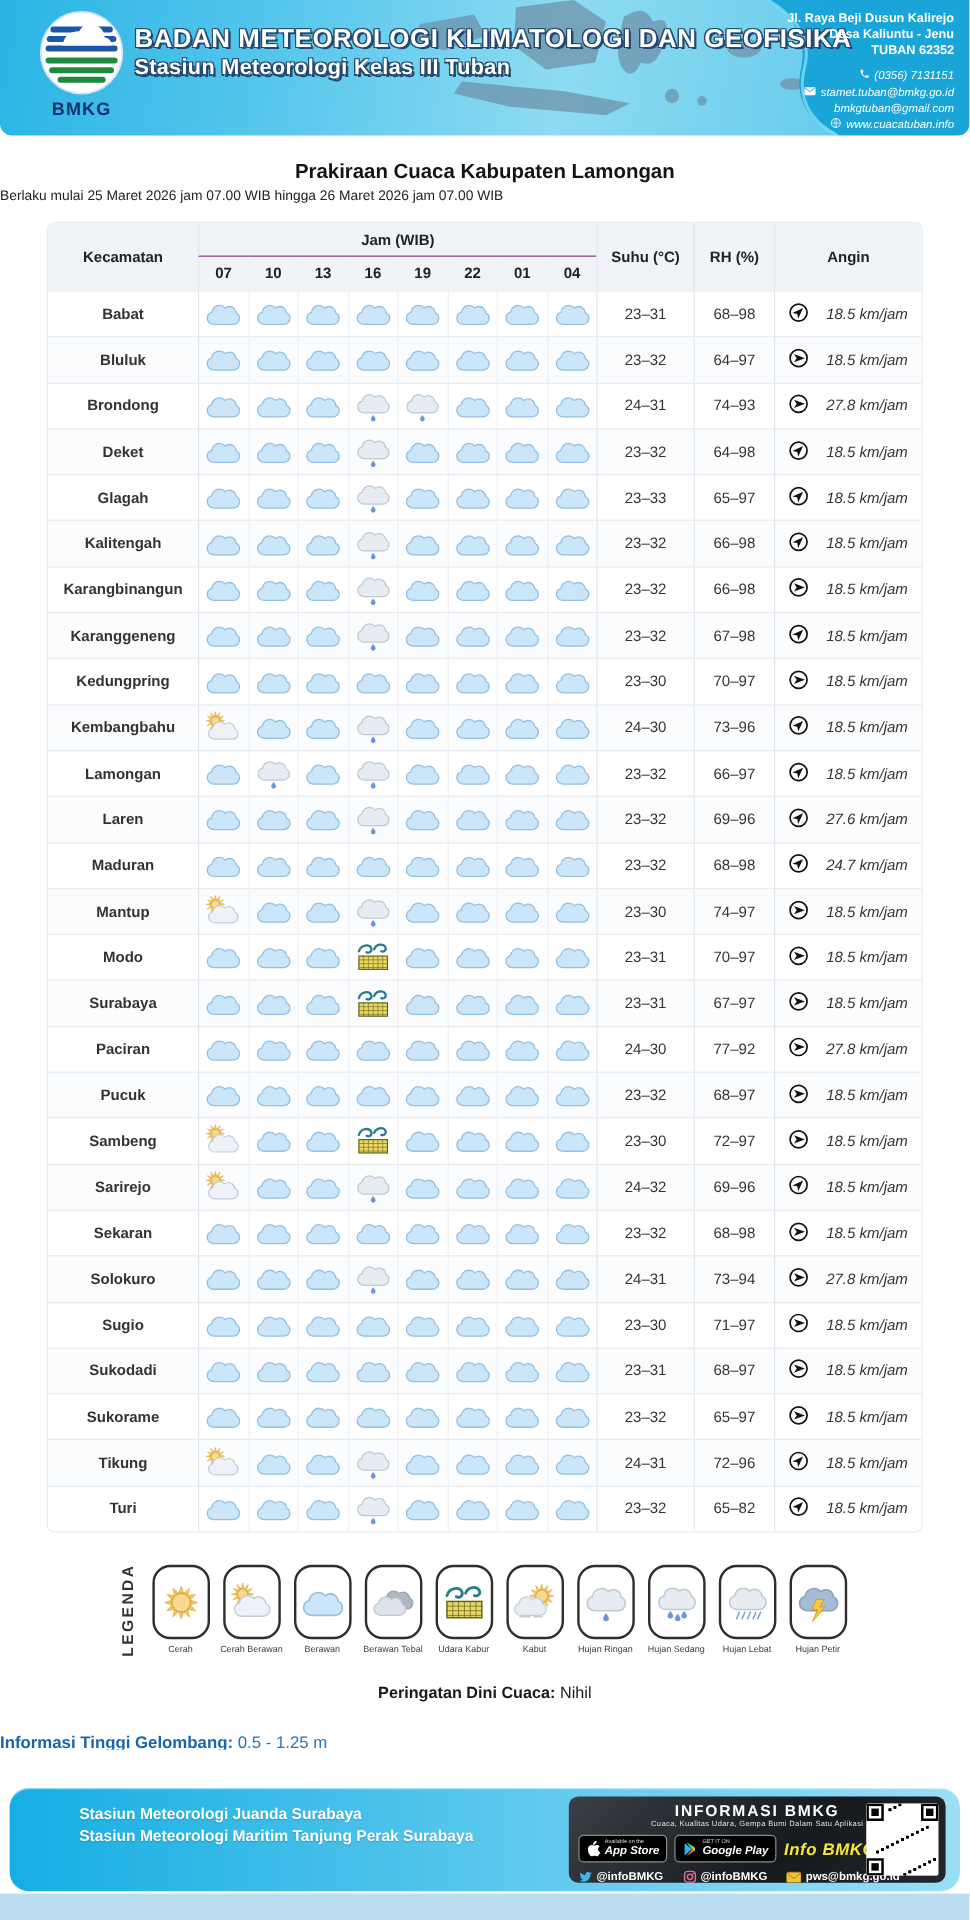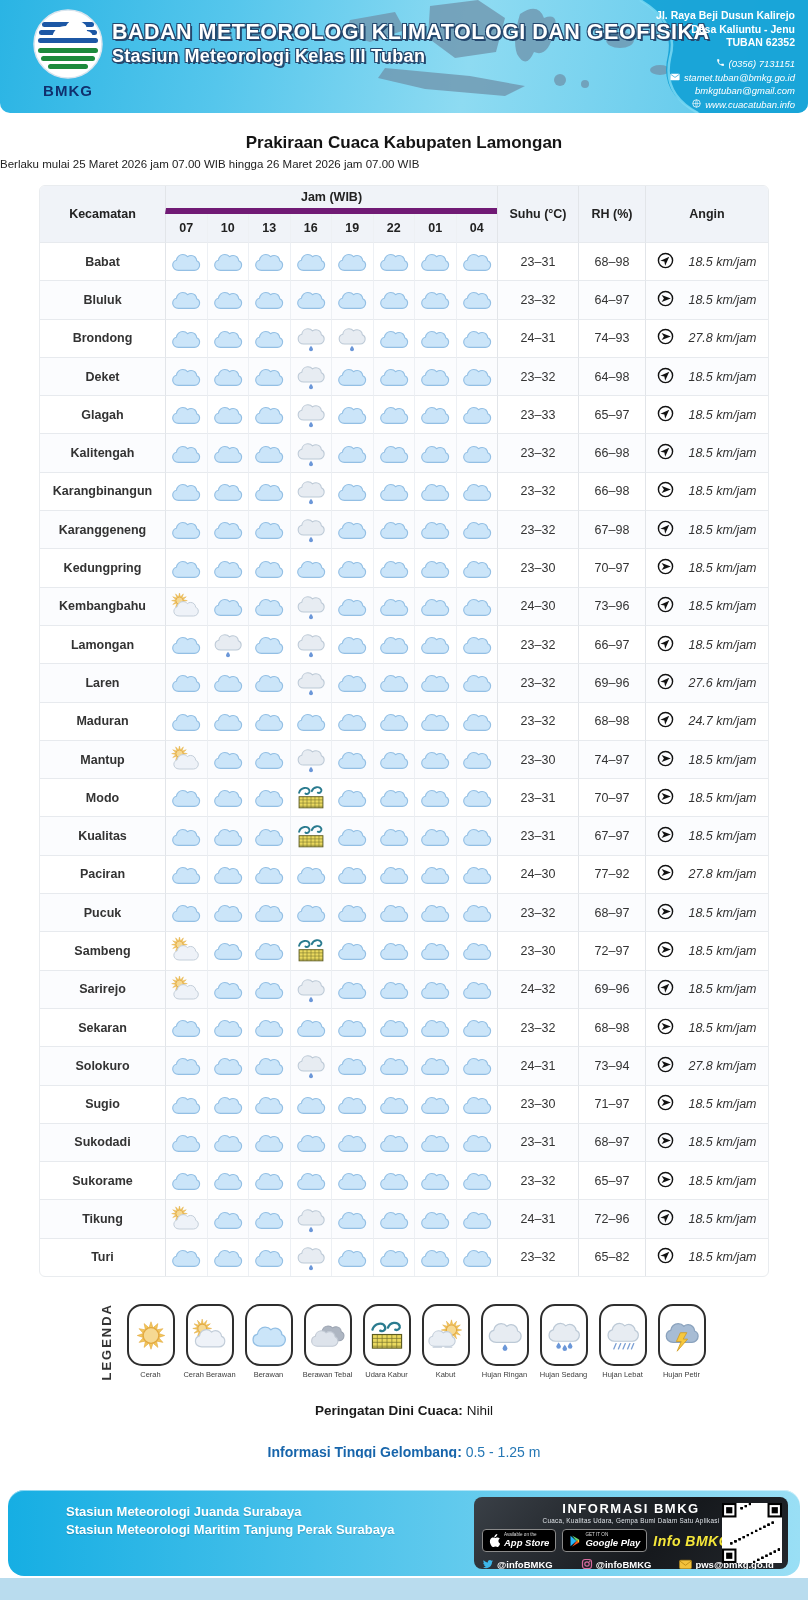--- a/index.html
+++ b/index.html
@@ -28,21 +28,21 @@
   .fsub{text-align:left;font-size:11.5px;color:#222;margin-top:5px;}
 
   
   .wtable{width:728px;margin:15px auto 0;display:grid;
           grid-template-columns:125px repeat(8,41.5px) 81px 67px 123px;
           grid-template-rows:28px 28px;grid-auto-rows:38.3px;
           border:1px solid #e9ecef;border-radius:6px;overflow:hidden;
           font-size:12.5px;color:#333;}
   .th{background:#f0f3f8;font-weight:bold;color:#222;display:flex;align-items:center;justify-content:center;}
   .th-kec{grid-column:1;grid-row:1/3;}
-  .th-jam{grid-column:2/10;grid-row:1;border-bottom:6px solid #701a75;}
+  .th-jam{grid-column:2/10;grid-row:1;border-bottom:1px solid #701a75;}
   .th-hour{grid-row:2;}
   .th-suhu{grid-column:10;grid-row:1/3;}
   .th-rh{grid-column:11;grid-row:1/3;}
   .th-angin{grid-column:12;grid-row:1/3;}
   .cell{display:flex;align-items:center;justify-content:center;border-top:1px solid #e7eaee;}
   .sep{border-left:1px solid #edf0f4;}
   .msep{border-left:1px solid #e2e5e9;}
   .kec{font-weight:bold;}
   .angin{gap:14px;font-style:italic;}
   .alt{background:#fbfcfe;}
@@ -52,21 +52,21 @@
   .legend-title{writing-mode:vertical-rl;transform:rotate(180deg);font-weight:bold;font-size:13px;
                 letter-spacing:2px;color:#333;margin-right:2px;}
   .litem{width:56px;text-align:center;}
   .libox{width:44px;height:58px;border:2.5px solid #2e2e2e;border-radius:15px;margin:0 auto;
          display:flex;align-items:center;justify-content:center;background:#fff;}
   .llabel{font-size:7.5px;color:#3d3d3d;margin-top:4px;white-space:nowrap;}
 
   
   .peringatan{text-align:center;margin-top:22px;font-size:13.5px;color:#1a1a1a;}
   .peringatan b{font-weight:bold;text-align:right;}
-  .gelombang{text-align:center;margin-top:26px;font-size:14px;color:#2577b5;}
+  .gelombang{margin-top:26px;font-size:14px;color:#2577b5;}
   .gelombang b{color:#1765ab;}
   .warnline{text-align:center;margin-top:7px;font-size:14px;color:#2577b5;}
   .warnline b{color:#1765ab;}
 
   
   .footer{position:absolute;left:0;right:0;bottom:0;height:142px;background:#fff;}
   .fbox{position:absolute;left:8px;right:8px;top:32px;height:86px;border-radius:16px;
         background:linear-gradient(to right,#16aee3,#9adff5);box-shadow:inset 0 1px 0 rgba(255,255,255,.5);}
   .sumber{position:absolute;left:58px;top:13px;color:#fff;font-weight:bold;font-size:13px;
           line-height:1.4;text-shadow:0 1px 1px rgba(0,70,100,.3);}
@@ -75,21 +75,21 @@
            background:linear-gradient(135deg,#3a4047,#16191d 60%,#23272c);color:#fff;overflow:hidden;}
   .ib-title{text-align:center;font-weight:bold;font-size:13px;letter-spacing:1.5px;margin-top:4px;}
   .ib-sub{text-align:center;font-size:6.3px;color:#dfe3e8;margin-top:1px;letter-spacing:.3px;}
   .ib-badges{display:flex;align-items:center;gap:6px;margin:5px 0 0 8px;}
   .badge{background:#000;border:1px solid #8a8a8a;border-radius:4px;height:21px;
          display:flex;align-items:center;gap:4px;padding:0 6px;}
   .badge .btxt{line-height:1;}
   .badge .small{font-size:4.6px;color:#ddd;}
   .badge .big{font-size:9.5px;font-weight:bold;color:#fff;font-style:italic;}
   .appname{color:#f5e73a;font-weight:bold;font-style:italic;font-size:14px;letter-spacing:.5px;}
-  .ib-social{display:flex;align-items:center;gap:28px;margin:6px 0 0 8px;font-size:9.5px;font-weight:bold;}
+  .ib-social{display:flex;align-items:center;gap:16px;margin:6px 0 0 8px;font-size:9.5px;font-weight:bold;}
   .ib-social .soc{display:flex;align-items:center;gap:3px;}
   .qr{position:absolute;right:6px;top:6px;width:60px;height:60px;background:#fff;border-radius:2px;}
 </style>
 </head>
 <body>
 
 <div class="banner">
   <svg class="bg" width="808" height="113" viewBox="0 0 808 113">
     <g fill="#6f95ae" opacity="0.78">
       <polygon points="430,6 478,0 505,18 496,52 455,58 428,38"></polygon>
@@ -992,21 +992,21 @@
     <div class="cell msep">70–97</div>
     <div class="cell angin msep">
       <span><svg width="17" height="17" viewBox="0 0 24 24" xmlns="http://www.w3.org/2000/svg">
           <circle cx="12" cy="12" r="10" fill="none" stroke="#111" stroke-width="2"></circle>
           <g transform="rotate(90 12 12)">
             <path d="M12 4.5L16.8 17.5 12 14.2 7.2 17.5Z" fill="#111"></path>
           </g>
         </svg></span>
       <span>18.5 km/jam</span>
     </div>
-    <div class="cell kec alt">Kualitas</div>
+    <div class="cell kec alt">Surabaya</div>
     <div class="cell msep alt">
       <svg width="30" height="27" viewBox="0 0 44 32" xmlns="http://www.w3.org/2000/svg">
         <path d="M11 29C6 29 2.5 25.6 2.5 21.4 2.5 17.9 4.8 15 8 14.2 8.5 9.4 12.5 5.8 17.3 5.8 20.1 5.8 22.6 7 24.3 9 25.7 7.8 27.6 7.1 29.6 7.1 34 7.1 37.5 10.6 37.7 14.9 40.3 15.9 42 18.4 42 21.3 42 25.6 38.5 29 34.3 29Z" fill="#cbe5f9" stroke="#93bfe4" stroke-width="1.6" stroke-linejoin="round"></path>
       </svg>
     </div>
     <div class="cell sep alt">
       <svg width="30" height="27" viewBox="0 0 44 32" xmlns="http://www.w3.org/2000/svg">
         <path d="M11 29C6 29 2.5 25.6 2.5 21.4 2.5 17.9 4.8 15 8 14.2 8.5 9.4 12.5 5.8 17.3 5.8 20.1 5.8 22.6 7 24.3 9 25.7 7.8 27.6 7.1 29.6 7.1 34 7.1 37.5 10.6 37.7 14.9 40.3 15.9 42 18.4 42 21.3 42 25.6 38.5 29 34.3 29Z" fill="#cbe5f9" stroke="#93bfe4" stroke-width="1.6" stroke-linejoin="round"></path>
       </svg>
     </div>

